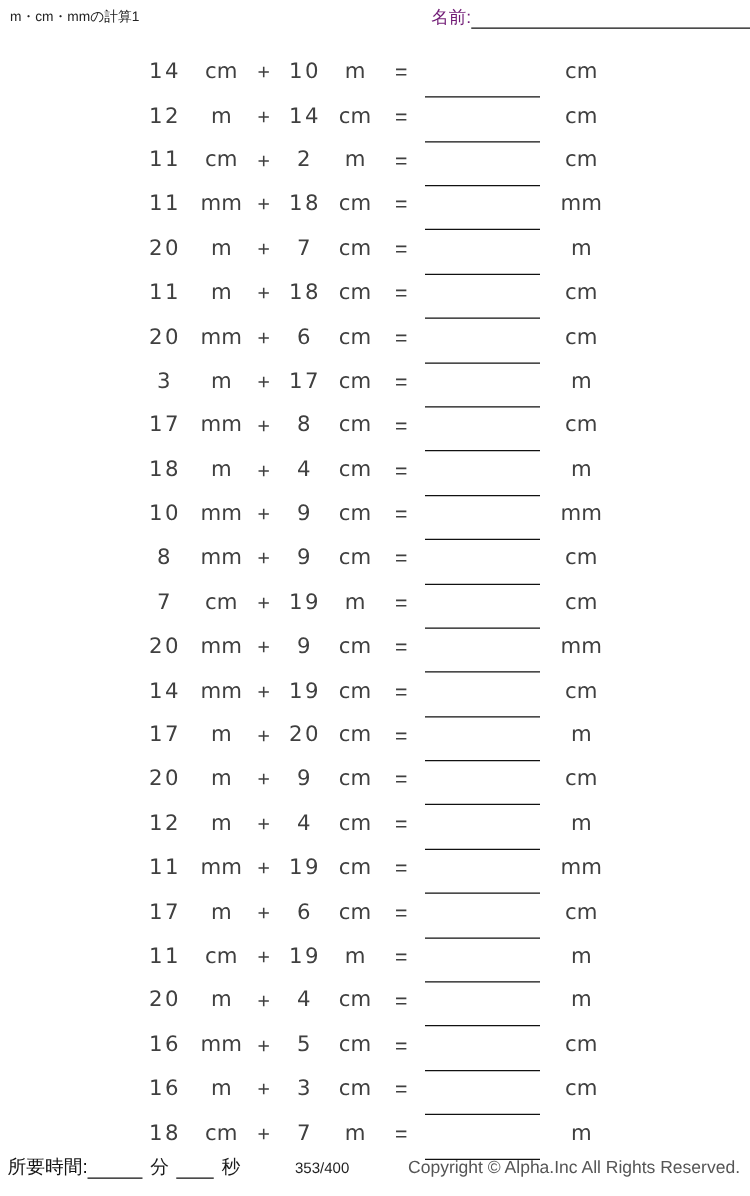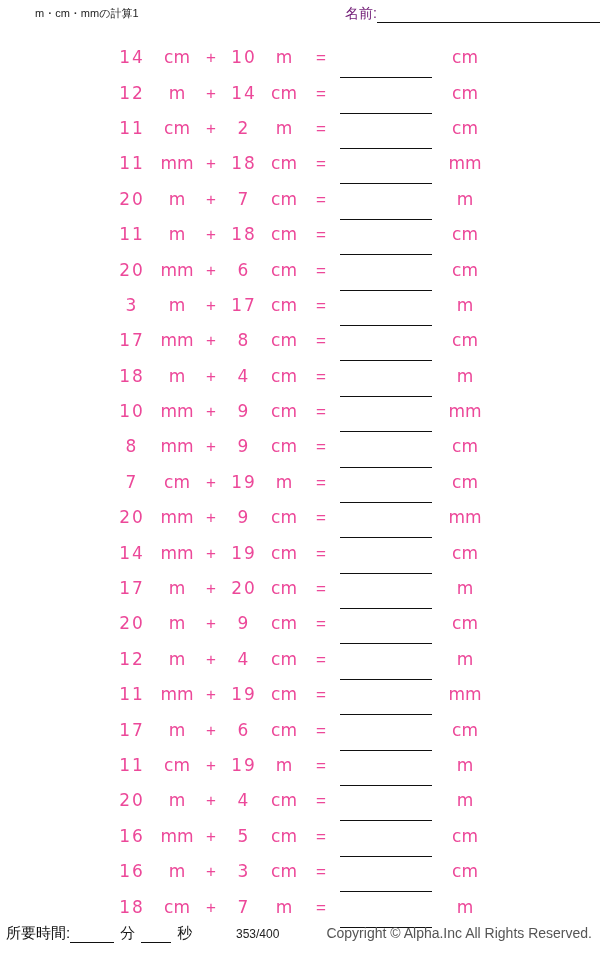--- a/index.html
+++ b/index.html
@@ -33,21 +33,20 @@
     align-items: center;
   }
   .header-title {
     position: absolute;
     left: 8px;
     top: 6px;
     font-size: 11px;
     letter-spacing: 0px;
     color: #222;
     white-space: nowrap;
-    margin-left: 27px;
   }
   .name-area {
     position: absolute;
     left: 345px;
     top: 5px;
     display: flex;
     align-items: flex-end;
     font-size: 14px;
   }
   .name-label {
@@ -66,21 +65,21 @@
     position: absolute;
     top: 40px;
     left: 0;
     width: 600px;
   }
   .row {
     height: 35.4px;
     display: flex;
     align-items: center;
     font-size: 17px;
-    color: #ec4899;
+    color: #404040;
   }
   .cell {
     text-align: center;
     line-height: 1;
   }
   .c-num1 { width: 48px; margin-left: 108px; text-align: center; }
   .c-unit1 { width: 42px; text-align: center; }
   .c-plus { width: 26px; text-align: center; }
   .c-num2 { width: 40px; text-align: center; }
   .c-unit2 { width: 40px; text-align: center; }

